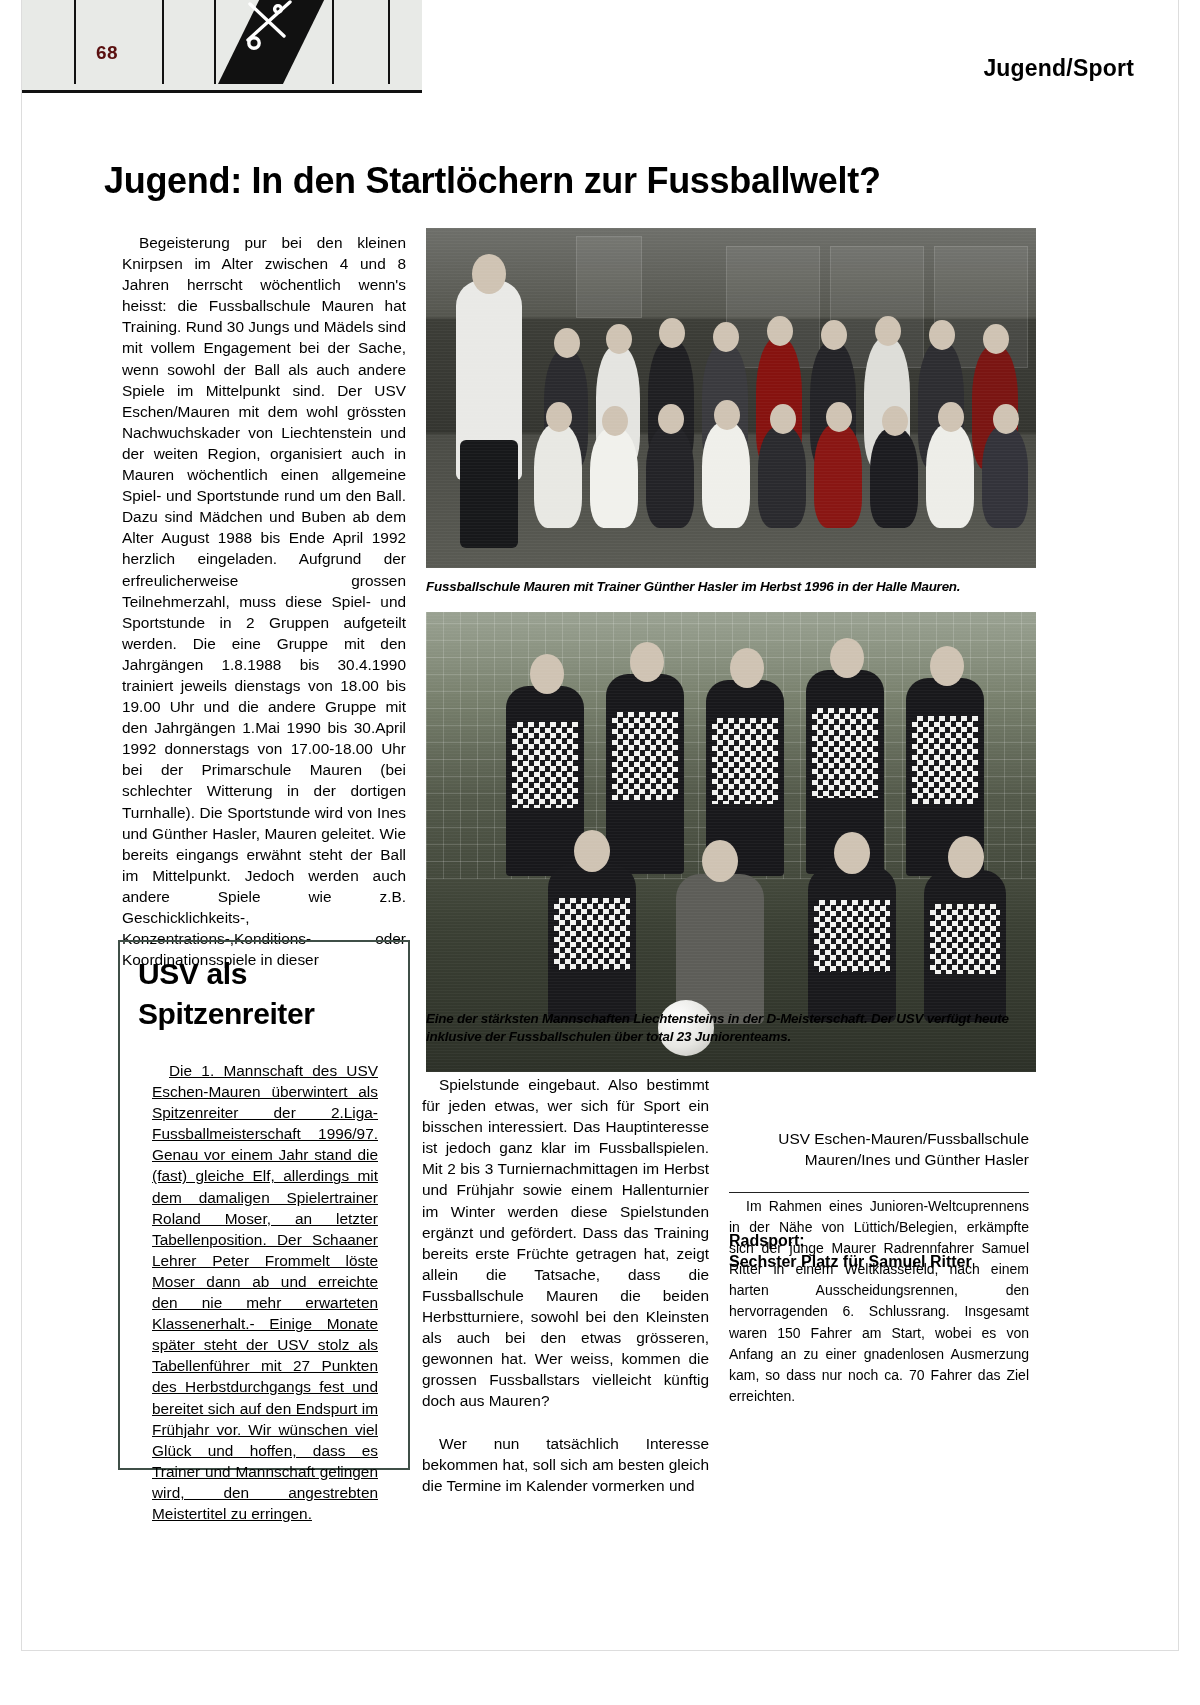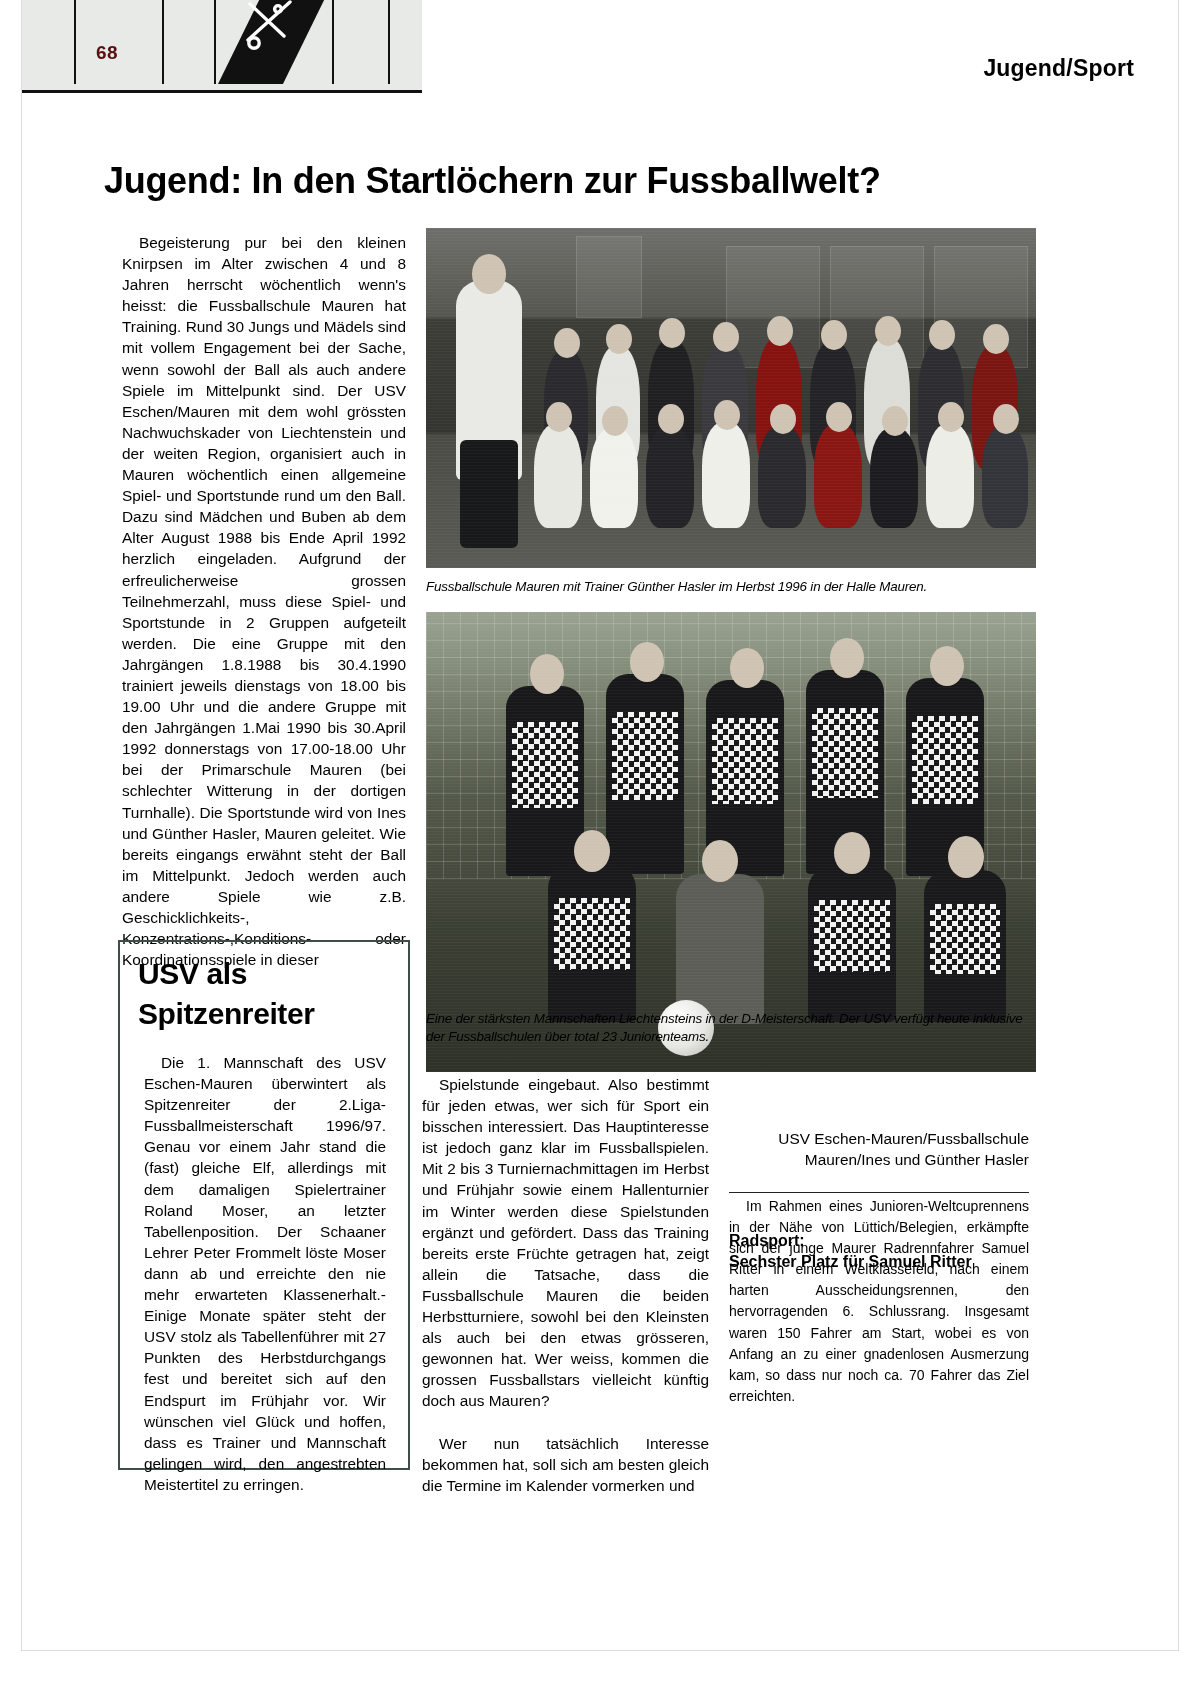--- a/index.html
+++ b/index.html
@@ -155,37 +155,37 @@
   }
   .usv-body {
     position: absolute;
     left: 16px;
     top: 102px;
     width: 258px;
     font-size: 15.4px;
     line-height: 21.1px;
     text-align: justify;
   }
-  .usv-body p { margin: 8px; text-indent: 17px; }
+  .usv-body p { margin: 16px; text-indent: 17px; text-decoration: underline; }
 
   
   .photo {
     position: absolute;
     background: #2b2b2b;
     overflow: hidden;
   }
   #photo1 { left: 404px; top: 228px; width: 610px; height: 340px; }
   #photo2 { left: 404px; top: 612px; width: 610px; height: 460px; }
 
   .caption {
     position: absolute;
     font-size: 13.4px;
     line-height: 18px;
     font-style: italic;
-    font-weight: normal;
+    font-weight: bold;
     letter-spacing: -0.2px;
   }
   #cap1 { left: 404px; top: 578px; width: 612px; }
   #cap2 { left: 404px; top: 1010px; width: 612px; }
 
   
   .signature {
     position: absolute;
     left: 707px;
     top: 1128px;

